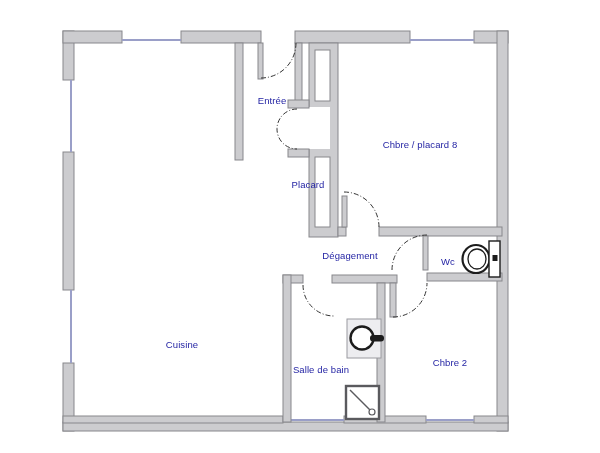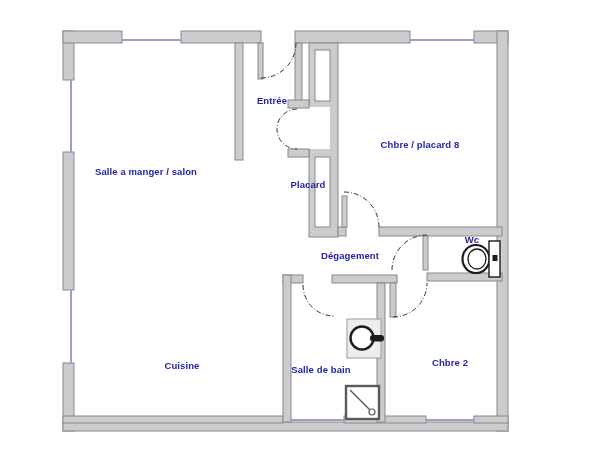--- a/index.html
+++ b/index.html
@@ -8,21 +8,21 @@
     width:600px;height:453px;
     background:#ffffff;
     overflow:hidden;
     font-family:"Liberation Sans", sans-serif;
   }
   #plan svg{position:absolute;left:0;top:0;}
   .room-label{
     position:absolute;
     transform:translate(-50%,-50%);
     font-size:9.5px;
-    font-weight:bold;
+    font-weight:normal;
     color:#2424a4;
     white-space:nowrap;
     letter-spacing:0.1px;
   }
 </style>
 </head>
 <body>
 
 <div id="plan">
 
@@ -100,23 +100,22 @@
       <rect x="370" y="335" width="14" height="6.5" rx="3" fill="#1c1c1c"></rect>
     </g>
 
     <g>
       <rect x="346" y="386" width="33" height="33" fill="#ffffff" stroke="#5a5a5e" stroke-width="2.4"></rect>
       <line x1="350" y1="390" x2="372" y2="412" stroke="#5a5a5e" stroke-width="1.5"></line>
       <circle cx="372" cy="412" r="3" fill="#ffffff" stroke="#5a5a5e" stroke-width="1.2"></circle>
     </g>
   </svg>
 
-  <div class="room-label" style="left:146px;top:171px;">Salle a manger / salon</div>
   <div class="room-label" style="left:272px;top:100px;">Entrée</div>
   <div class="room-label" style="left:308px;top:136px;margin-top:48px;">Placard</div>
   <div class="room-label" style="left:420px;top:144px;">Chbre / placard 8</div>
   <div class="room-label" style="left:350px;top:255px;">Dégagement</div>
-  <div class="room-label" style="left:448px;top:239px;margin-left:24px;">Wc</div>
-  <div class="room-label" style="left:182px;top:365px;">Cuisine</div>
+  <div class="room-label" style="left:448px;top:261px;">Wc</div>
+  <div class="room-label" style="left:182px;top:344px;">Cuisine</div>
   <div class="room-label" style="left:321px;top:369px;text-align:center;">Salle de bain</div>
   <div class="room-label" style="left:438px;top:362px;margin-left:12px;">Chbre 2</div>
 
 </div>
 
 </body></html>

